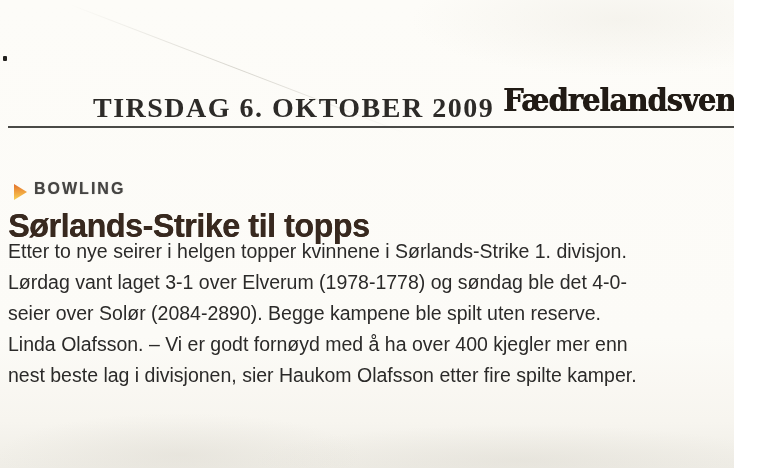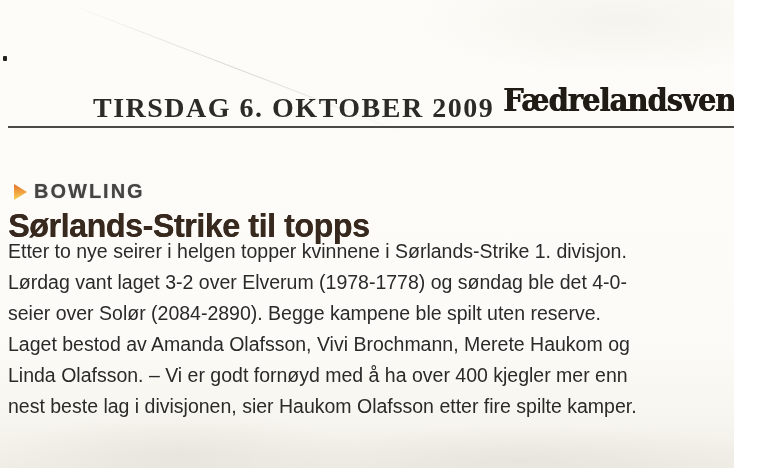--- a/index.html
+++ b/index.html
@@ -56,21 +56,21 @@
     background:#4a4a47;
   }
   
   .kicker-arrow{
     position:absolute;left:14px;top:184px;width:13px;height:16px;
     background:linear-gradient(180deg,#e2702b 0%,#ef9d3c 45%,#f7d258 100%);
     clip-path:polygon(0 0, 100% 50%, 0 100%);
   }
   .kicker{
     position:absolute;left:34px;top:180px;
-    font-size:20px;font-weight:bold;letter-spacing:2px;
+    font-size:16px;font-weight:bold;letter-spacing:2px;
     color:#454442;white-space:nowrap;
     text-shadow:0 0 1px rgba(70,70,68,.55);
   }
   .headline{
     position:absolute;left:8px;top:206px;
     font-size:34px;font-weight:bold;letter-spacing:-.5px;
     color:#38291f;white-space:nowrap;
     transform:scaleX(.95);transform-origin:0 0;
     text-shadow:.4px 0 0 #38291f;
   }
@@ -96,19 +96,18 @@
   <div class="header-rule"></div>
 
   <div class="kicker-arrow"></div>
 
   <div class="kicker">BOWLING</div>
 
   <div class="headline">Sørlands-Strike til topps</div>
 
   <div class="body">
     <div class="line">Etter to nye seirer i helgen topper kvinnene i Sørlands-Strike 1. divisjon.</div>
-    <div class="line">Lørdag vant laget 3-2 over Elverum (1978-1778) og søndag ble det 4-0-</div>
+    <div class="line">Lørdag vant laget 3-1 over Elverum (1978-1778) og søndag ble det 4-0-</div>
     <div class="line">seier over Solør (2084-2890). Begge kampene ble spilt uten reserve.</div>
-    <div class="line">Laget bestod av Amanda Olafsson, Vivi Brochmann, Merete Haukom og</div>
     <div class="line">Linda Olafsson. – Vi er godt fornøyd med å ha over 400 kjegler mer enn</div>
     <div class="line">nest beste lag i divisjonen, sier Haukom Olafsson etter fire spilte kamper.</div>
   </div>
 </div>
 
 </body></html>

